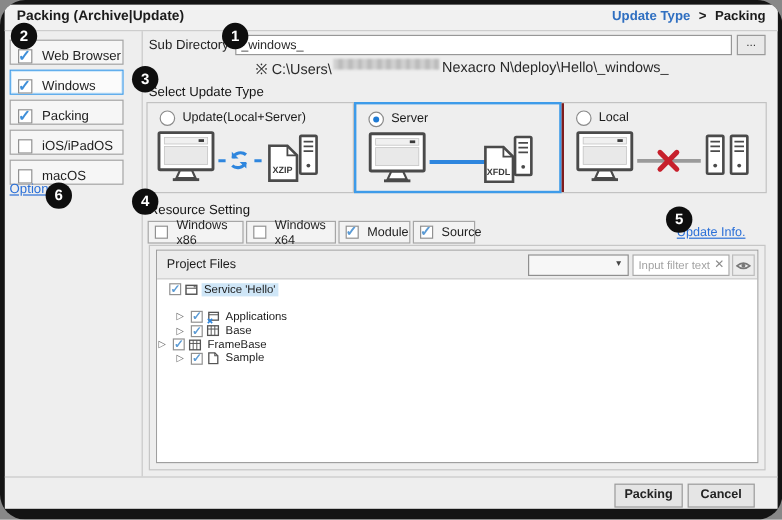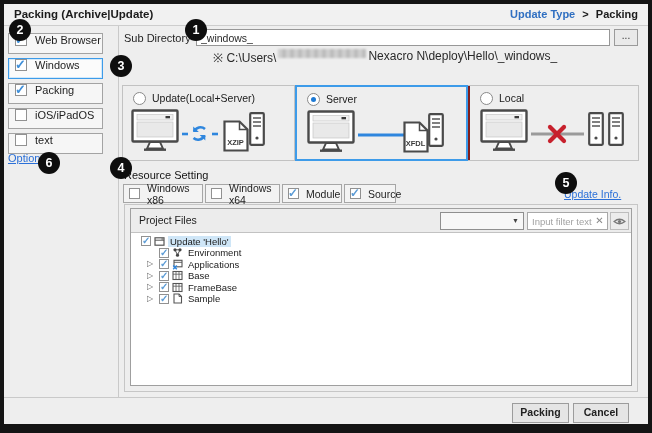--- a/index.html
+++ b/index.html
@@ -1,33 +1,33 @@
 <!DOCTYPE html>
 <html><head>
 <meta charset="utf-8">
 <style>
   * { margin:0; padding:0; box-sizing:border-box; }
   body { background:#888; font-family:"Liberation Sans", sans-serif; }
   .stage { position:relative; width:652px; height:433px; background:#141414; overflow:hidden;
-           font-family:"Liberation Sans", sans-serif; }
+           font-family:"Liberation Sans", sans-serif;border-radius:21px; }
   .dialog-bg { position:absolute; left:4px; top:4px; width:644px; height:420px; background:#eeeeee; }
 
   
   .titlebar { position:absolute; left:4px; top:4px; width:644px; height:22px; background:#f1f1f1;
               border-bottom:1px solid #cdcdcd; }
   .title { position:absolute; left:10px; top:0; line-height:21px; font-size:11.5px; font-weight:700; color:#1b1b1b; }
   .breadcrumb { position:absolute; right:10px; top:0; line-height:21px; font-size:11px; font-weight:700; color:#1b1b1b; }
   .bc-link { color:#2f6fc1; cursor:pointer; }
   .bc-sep { margin:0 4px; }
 
   .vdivider { position:absolute; left:118px; top:26px; width:1px; height:371px; background:#c9c9c9; }
 
   
   .sb-item { position:absolute; left:8px; width:95px; height:21px; background:#f6f6f6; border:1px solid #a3a3a3;
-             display:flex; align-items:flex-start; gap:8px; padding-left:6px; cursor:pointer; }
+             display:flex; align-items:flex-end; gap:8px; padding-left:6px; cursor:pointer; }
   #sb-0{top:33px} #sb-1{top:58px} #sb-2{top:83px} #sb-3{top:108px} #sb-4{top:133px}
   .sb-item.selected { border-color:#3d9be9; background:#fbfbfb; box-shadow:inset 0 0 0 1px #d2e9fa; }
   .sb-label { font-size:11px; color:#1e1e1e; }
 
   .cb { position:relative; width:12px; height:12px; background:#fff; border:1px solid #919191; flex:0 0 auto; }
   .cb.checked::after { content:"✓"; position:absolute; left:-1px; top:-3px; font-size:13px; font-weight:700; color:#3f8fd9; }
 
   .options-link { position:absolute; left:8px; top:152px; font-size:11px; color:#2b70d8; text-decoration:underline; cursor:pointer; }
 
   
@@ -86,21 +86,21 @@
   .pf-eye { position:absolute; left:479px; top:3px; width:19px; height:18px; background:#ececec; border:1px solid #bdbdbd;
             display:flex; align-items:center; justify-content:center; cursor:pointer; }
 
   .pf-tree { position:absolute; left:0; top:24px; right:0; bottom:0; background:#fff; }
   .tree-row { position:absolute; left:1px; height:12px; display:flex; align-items:center; gap:3px;
               font-size:9.5px; color:#1a1a1a; cursor:pointer; white-space:nowrap; }
   #tr-0{top:2px;  padding-left:9px}
   #tr-1{top:13.5px; padding-left:27px}
   #tr-2{top:25px; padding-left:15px}
   #tr-3{top:36.5px; padding-left:15px}
-  #tr-4{top:48px; padding-left:15px}
+  #tr-4{top:48px; }
   #tr-5{top:59.5px; padding-left:15px}
   .tree-cb { width:10px; height:10px; }
   .tree-cb.checked::after { font-size:10px; top:-2px; left:0; color:#5b9bd5; }
   .expander { width:9px; font-size:8px; color:#666; line-height:10px; }
   .expander::after { content:"▷"; }
   .tree-label { padding:0 2px; }
   .tree-label.selected { background:#cfe6f7; }
 
   
   .footer-line { position:absolute; left:4px; top:397px; width:644px; height:1px; background:#c9c9c9; }
@@ -143,33 +143,34 @@
   <div class="sb-item" id="sb-2">
     <span class="cb checked"></span>
     <span class="sb-label">Packing</span>
   </div>
   <div class="sb-item" id="sb-3">
     <span class="cb"></span>
     <span class="sb-label">iOS/iPadOS</span>
   </div>
   <div class="sb-item" id="sb-4">
     <span class="cb"></span>
-    <span class="sb-label">text</span>
+    <span class="sb-label">macOS</span>
   </div>
   <span class="options-link">Options</span>
 
   <span class="subdir-label">Sub Directory</span>
   <input class="subdir-input" value="_windows_" style="">
   <div class="browse-btn">...</div>
   <div class="path-note">
     <span>※ C:\Users\</span>
     <span class="redacted"></span>
     <span>Nexacro N\deploy\Hello\_windows_</span>
   </div>
 
+  <span class="group-label" id="sut-label">Select Update Type</span>
   <div class="sut-box">
 
     <div class="sut-cell" id="sut-cell-0">
       <div class="sut-radio-row">
         <span class="radio"></span>
         <span class="sut-option-label">Update(Local+Server)</span>
       </div>
       <svg class="sut-illustration" width="160" height="52" viewBox="0 0 160 52">
         <g transform="translate(2,2)">
           <rect x="1.5" y="1.5" width="45" height="31" rx="1" fill="#fff" stroke="#4a4a4a" stroke-width="2.4"></rect>
@@ -313,31 +314,21 @@
     </div>
 
     <div class="pf-tree">
       <div class="tree-row" id="tr-0">
         <span class="cb tree-cb checked"></span>
         <svg width="11" height="11" viewBox="0 0 11 11">
           <rect x="1" y="1.8" width="9" height="7.4" fill="#fff" stroke="#555" stroke-width="1.2"></rect>
           <line x1="1" y1="4.2" x2="10" y2="4.2" stroke="#555" stroke-width="1"></line>
           <rect x="7.4" y="2.5" width="1.7" height="1" fill="#555"></rect>
         </svg>
-        <span class="tree-label selected">Update 'Hello'</span>
-      </div>
-      <div class="tree-row" id="tr-1">
-        <span class="cb tree-cb checked"></span>
-        <svg width="11" height="11" viewBox="0 0 11 11">
-          <path d="M3 2.8 L8 2.8 L5.5 8 Z" fill="none" stroke="#444" stroke-width="0.9"></path>
-          <circle cx="3" cy="2.8" r="1.6" fill="#444"></circle>
-          <circle cx="8" cy="2.8" r="1.6" fill="#444"></circle>
-          <circle cx="5.5" cy="8.2" r="1.6" fill="#444"></circle>
-        </svg>
-        <span class="tree-label">Environment</span>
+        <span class="tree-label selected">Service 'Hello'</span>
       </div>
       <div class="tree-row" id="tr-2">
         <span class="expander"></span>
         <span class="cb tree-cb checked"></span>
         <svg width="11" height="11" viewBox="0 0 11 11">
           <rect x="2" y="1.3" width="8" height="6.5" fill="#fff" stroke="#555" stroke-width="1.1"></rect>
           <line x1="2" y1="3.3" x2="10" y2="3.3" stroke="#555" stroke-width="0.9"></line>
           <g stroke="#2e86de" stroke-width="1.4">
             <line x1="1.2" y1="6.6" x2="4.8" y2="10.2"></line>
             <line x1="4.8" y1="6.6" x2="1.2" y2="10.2"></line>

